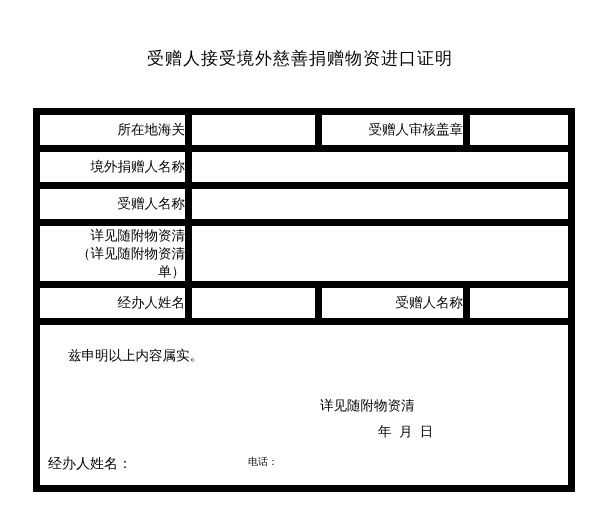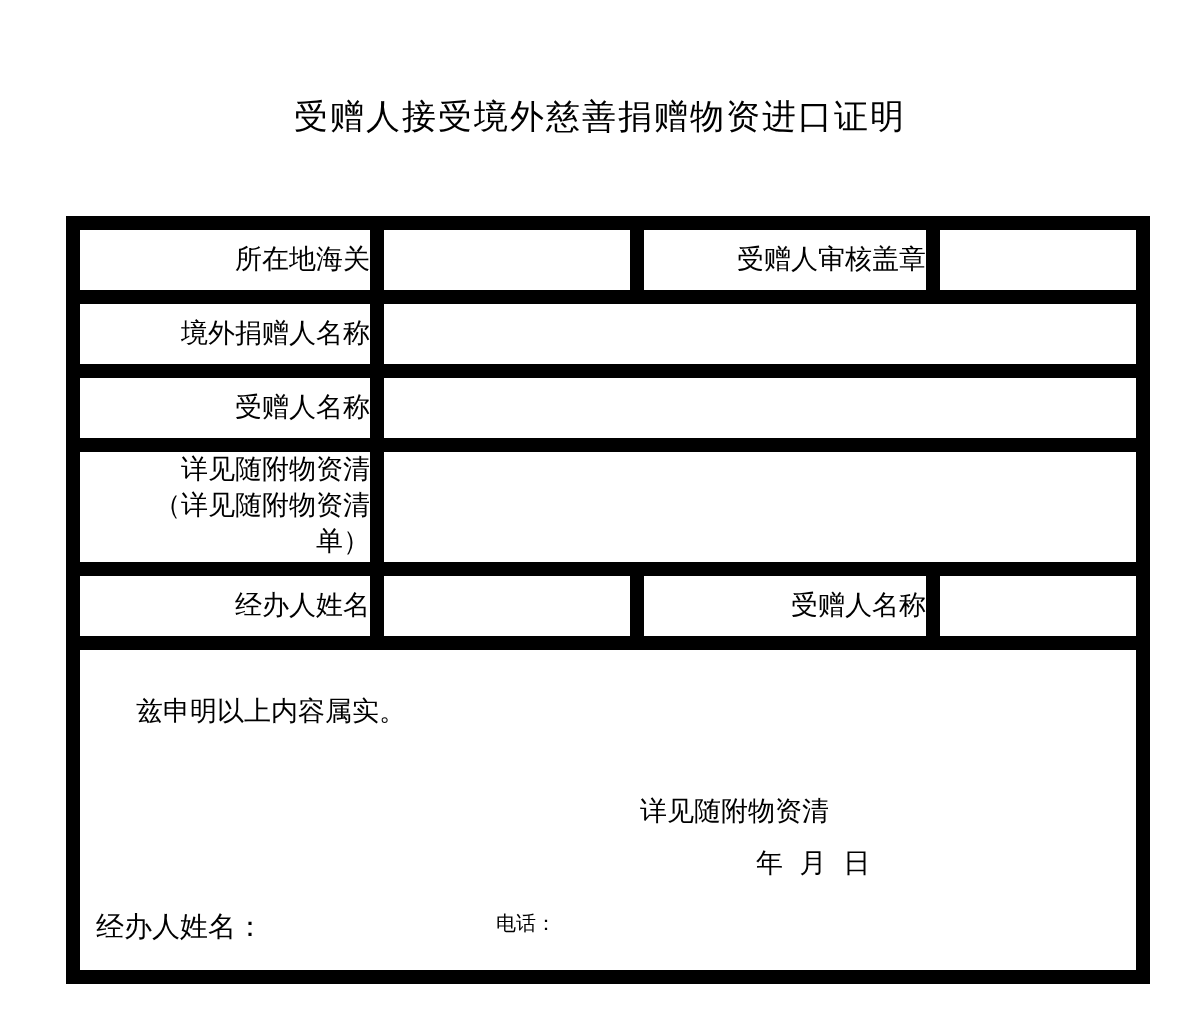--- a/index.html
+++ b/index.html
@@ -77,20 +77,21 @@
   .statement-cell {
     height: 160px;
     vertical-align: top;
     position: relative;
     padding: 0;
   }
   .stmt-inner {
     position: relative;
     height: 160px;
     width: 100%;
+    font-family: Liberation Serif, serif;
   }
   .stmt-line1 {
     position: absolute;
     top: 22px;
     left: 28px;
     font-size: 13.5px;
   }
   .stmt-seal {
     position: absolute;
     top: 72px;

